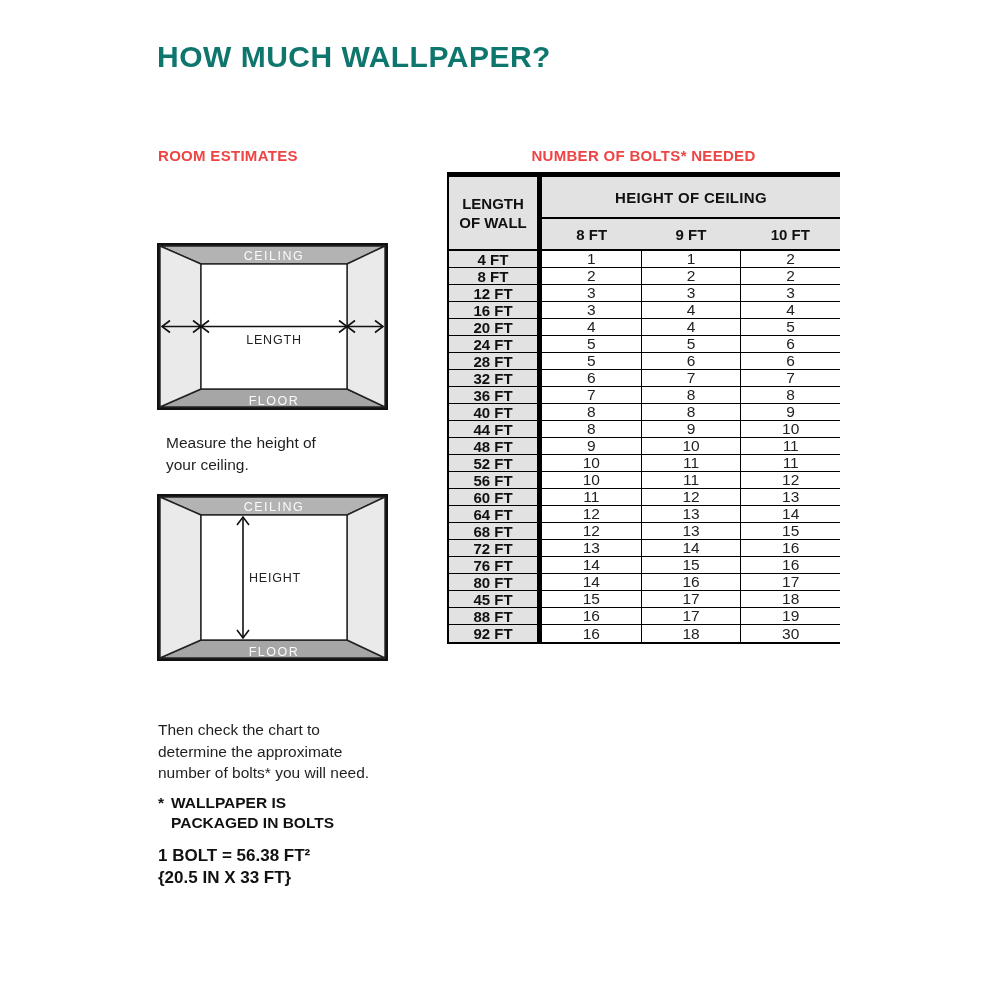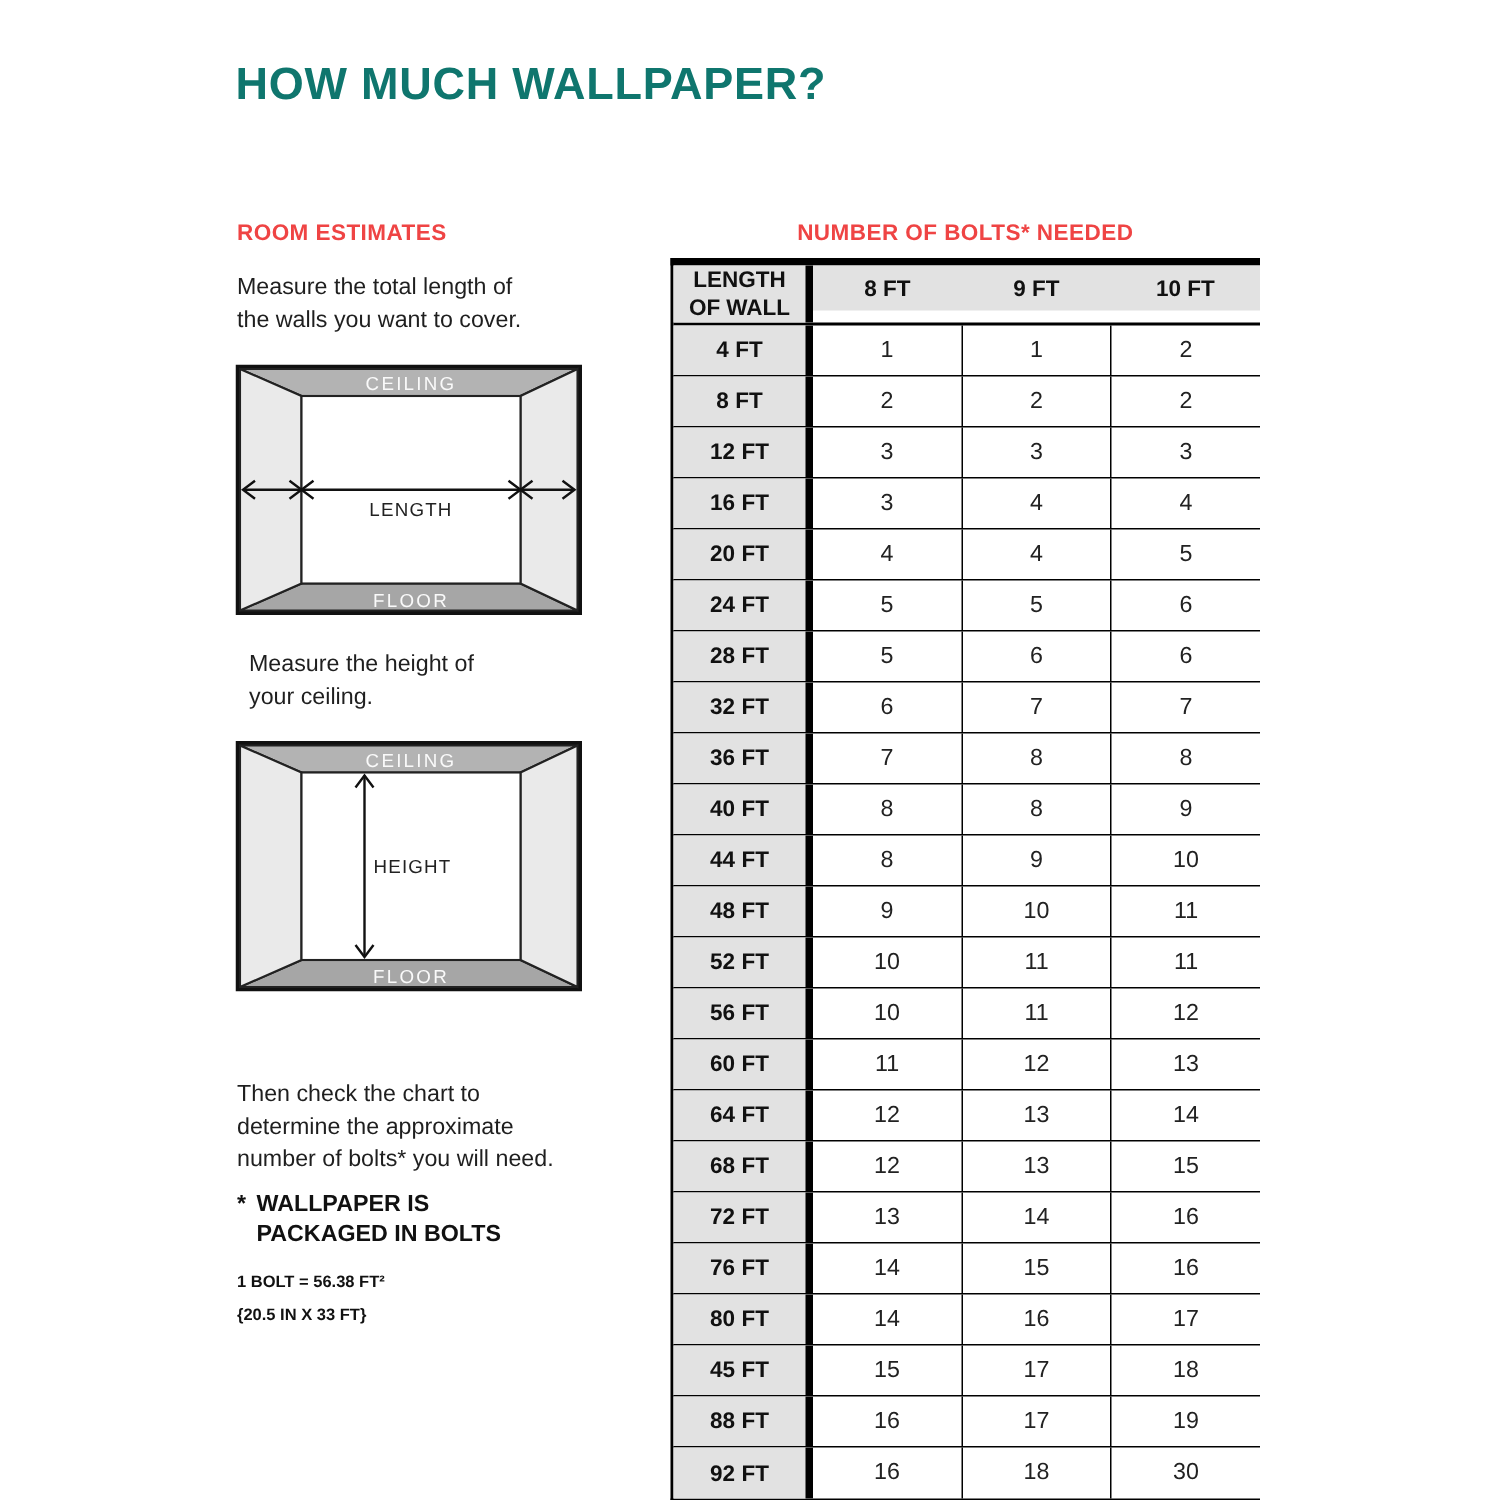--- a/index.html
+++ b/index.html
@@ -34,21 +34,21 @@
 
   .footnote {
     position:absolute; left:158px; top:793px; display:flex;
     font-size:15.5px; font-weight:bold; color:#111; line-height:20px;
   }
   .footnote .star { width:13px; }
   .footnote .fn-text { white-space:pre-line; }
 
   .bolt-info {
     position:absolute; left:158px; top:845px;
-    font-size:11px; font-weight:bold; color:#111; line-height:21.5px;
+    font-size:17px; font-weight:bold; color:#111; line-height:21.5px;
   }
 
   
   .btable {
     position:absolute; left:447px; top:172px; width:393px; box-sizing:border-box;
     border-top:5px solid #000; border-left:2px solid #000; border-bottom:2px solid #000;
     color:#111;
   }
   .thead { display:flex; border-bottom:2px solid #000; }
   .corner-cell {
@@ -58,40 +58,38 @@
   }
   .thead-right { flex:1; min-width:0; }
   .group-cell {
     height:40px; background:#e2e2e2; border-bottom:2px solid #000;
     display:flex; align-items:center; justify-content:center;
     font-weight:bold; font-size:15px; letter-spacing:0.3px;
   }
   .sub-row { height:30px; background:#e2e2e2; display:flex; }
   .sub-cell { flex:1; display:flex; align-items:center; justify-content:center; font-weight:bold; font-size:15px; }
 
-  .trow { display:flex; height:34px; box-sizing:border-box; border-bottom:1.5px solid #000; }
+  .trow { display:flex; height:17px; box-sizing:border-box; border-bottom:1.5px solid #000; }
   .trow:last-child { border-bottom:none; }
   .label-cell {
     width:88px; background:#e2e2e2; border-right:5px solid #000;
     display:flex; align-items:center; justify-content:center; font-weight:bold; font-size:15px;
   }
   .value-cell { flex:1; display:flex; align-items:center; justify-content:center; font-size:15.5px; color:#222; }
   .value-cell.sep { border-right:1.5px solid #000; }
 </style>
 </head>
 <body>
 
 <div class="page">
 
   <h1 class="title">HOW MUCH WALLPAPER?</h1>
 
   <h2 class="section-heading" id="room-heading">ROOM ESTIMATES</h2>
 
-  <p class="body-text" id="step1">Measure the total length of
-the walls you want to cover.</p>
 
   <svg class="diagram" id="diagram-length" viewBox="0 0 231 167">
     <rect x="1.5" y="1.5" width="228" height="164" fill="#ffffff" stroke="#111111" stroke-width="3"></rect>
     <polygon points="3,3 228,3 190,21 44,21" fill="#b3b3b3" stroke="#222222" stroke-width="1.4"></polygon>
     <polygon points="3,164 228,164 190,146 44,146" fill="#a6a6a6" stroke="#222222" stroke-width="1.4"></polygon>
     <polygon points="3,3 44,21 44,146 3,164" fill="#eaeaea" stroke="#222222" stroke-width="1.4"></polygon>
     <polygon points="228,3 190,21 190,146 228,164" fill="#eaeaea" stroke="#222222" stroke-width="1.4"></polygon>
     <rect x="44" y="21" width="146" height="125" fill="#ffffff" stroke="#222222" stroke-width="1.4"></rect>
     <text x="117" y="17" class="strip-label">CEILING</text>
     <text x="117" y="161.5" class="strip-label">FLOOR</text>
@@ -140,20 +138,21 @@
     <div>{20.5 IN X 33 FT}</div>
   </div>
 
   <h2 class="section-heading" id="table-heading">NUMBER OF BOLTS* NEEDED</h2>
 
   <div class="btable">
     <div class="thead">
       <div class="corner-cell">LENGTH
 OF WALL</div>
       <div class="thead-right">
+        <div class="group-cell">HEIGHT OF CEILING</div>
         <div class="sub-row">
           <div class="sub-cell">8 FT</div>
           <div class="sub-cell">9 FT</div>
           <div class="sub-cell">10 FT</div>
         </div>
       </div>
     </div>
     <div>
   <div class="trow">
     <div class="label-cell">4 FT</div>

